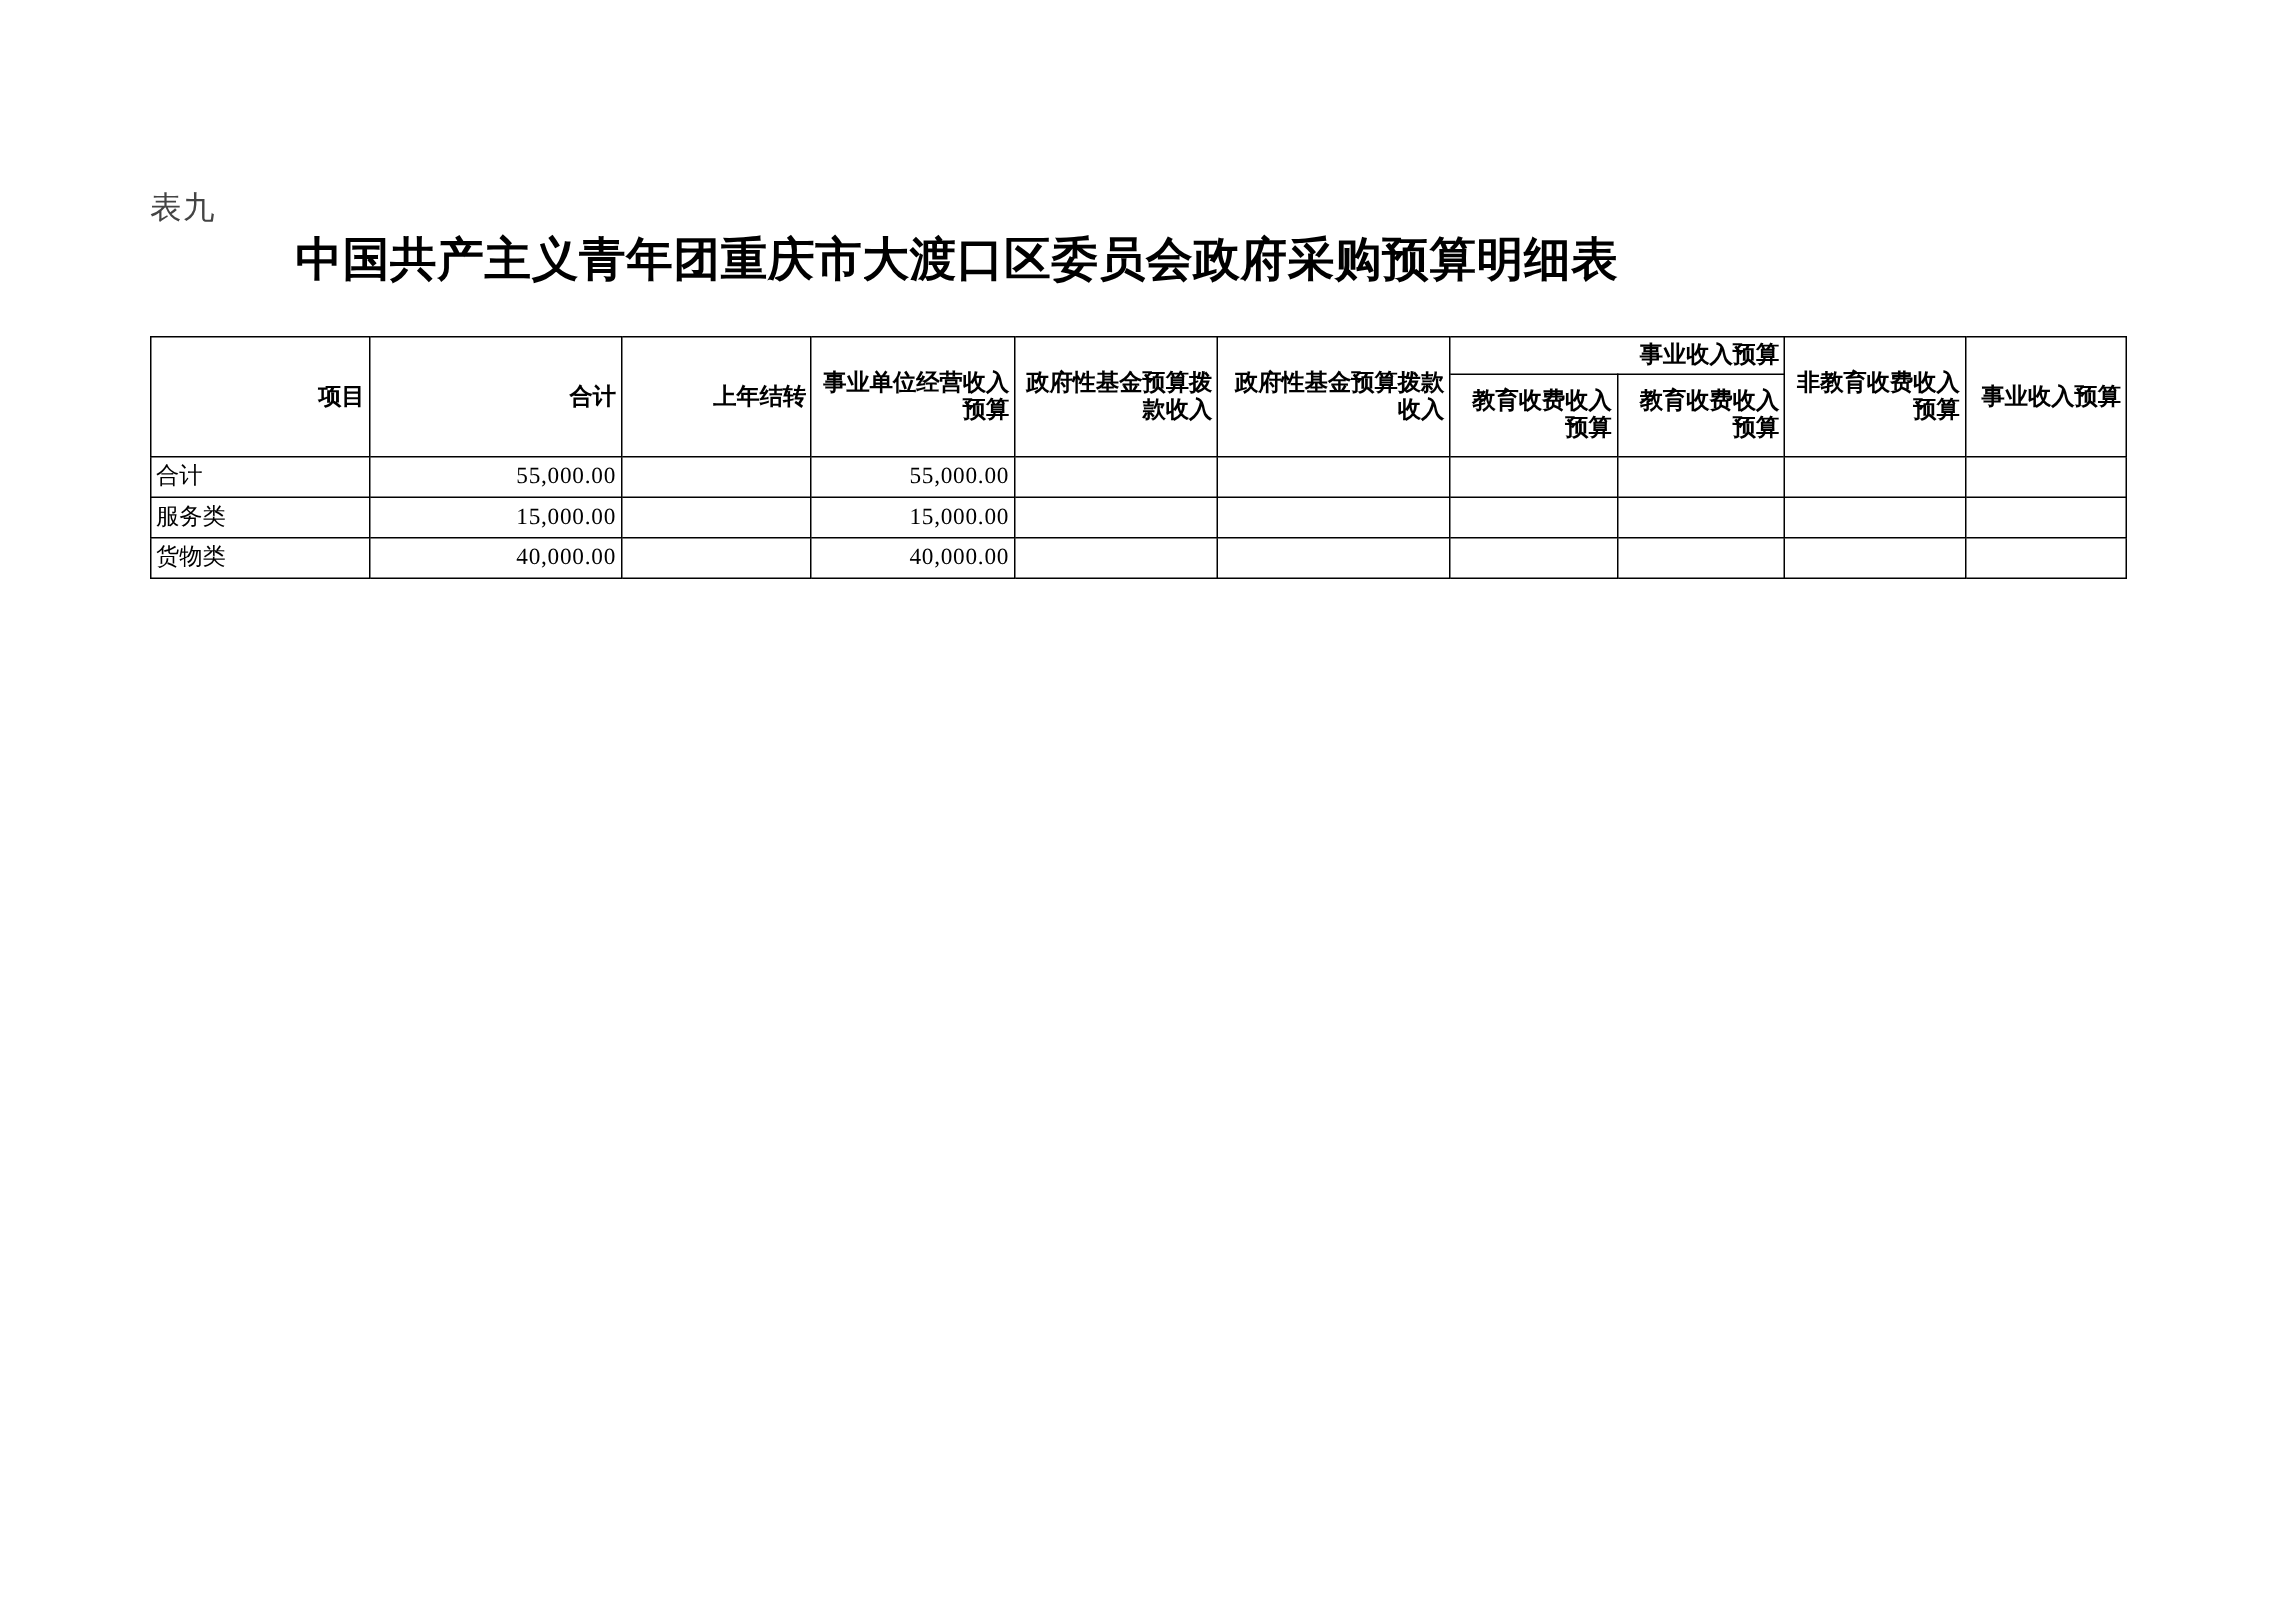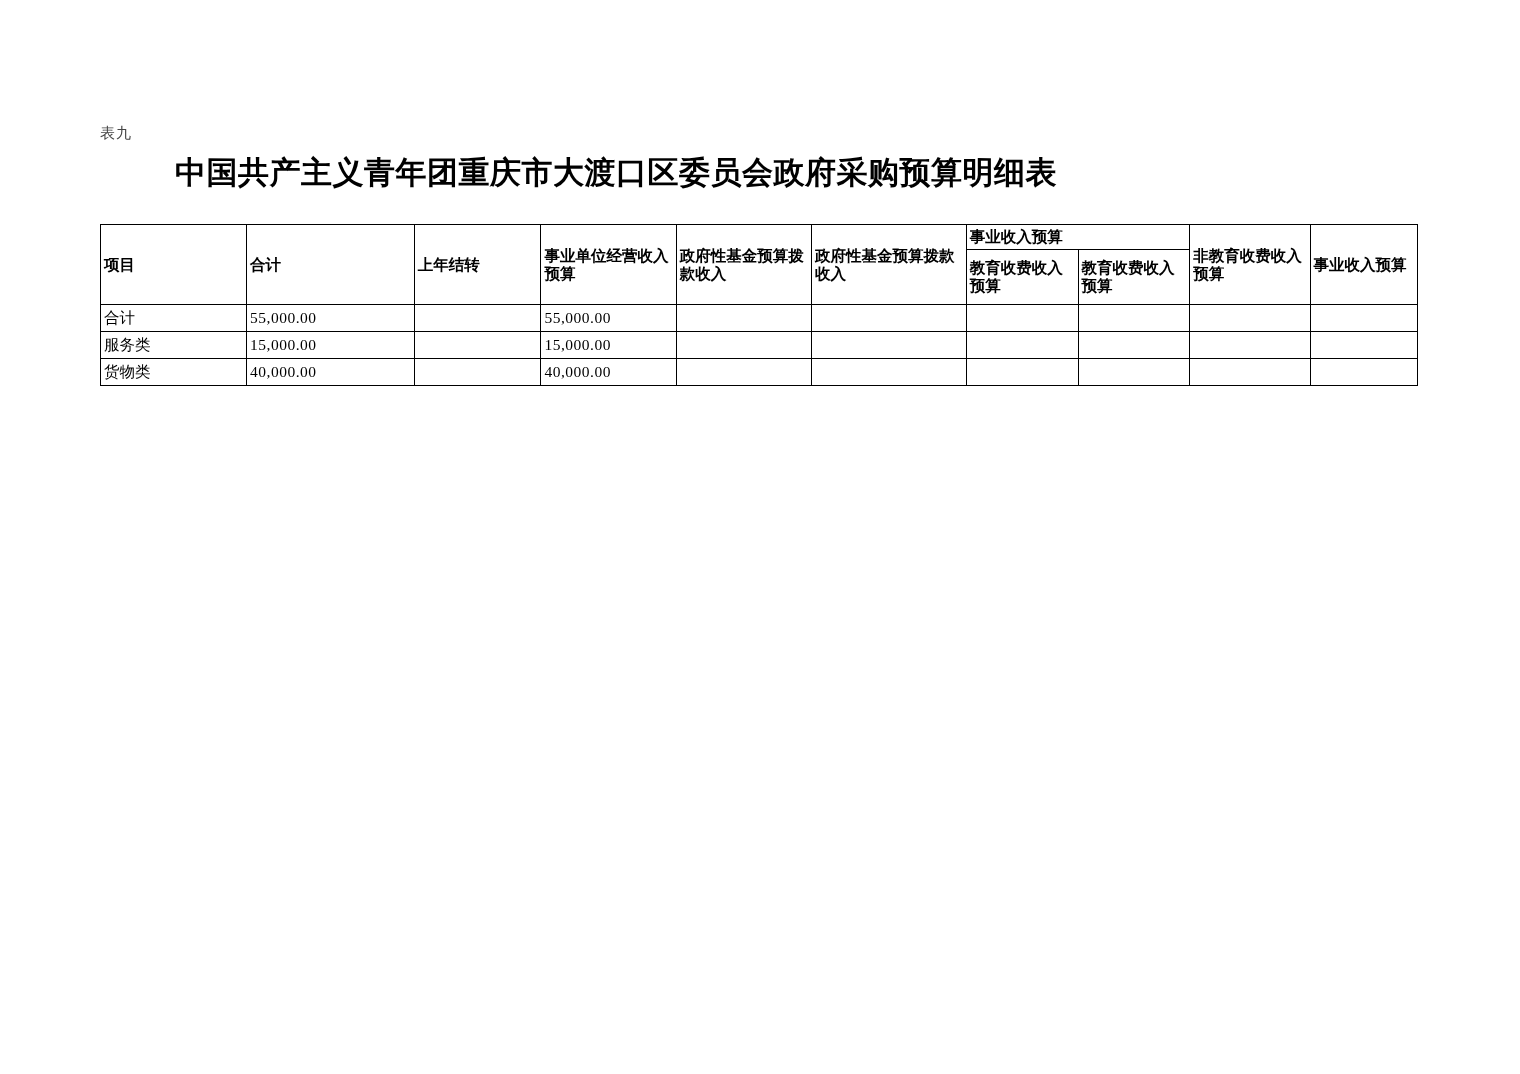--- a/index.html
+++ b/index.html
@@ -17,35 +17,36 @@
   }
   .page {
     position: relative;
     width: 1520px;
     height: 1074px;
   }
   .sheet-label {
     position: absolute;
     left: 100px;
     top: 124px;
-    font-size: 15px;
+    font-size: 21px;
     font-family: Liberation Mono, monospace;
     color: #444444;
     letter-spacing: 1px;
   }
   .doc-title {
     position: absolute;
     left: 0;
     top: 152px;
     width: 1232px;
     text-align: center;
     font-size: 31px;
     font-weight: bold;
     letter-spacing: 0.5px;
     font-family: "Liberation Serif", "DejaVu Serif", serif;
+    padding-left: 22px;
   }
   .table-wrap {
     position: absolute;
     left: 100px;
     top: 224px;
     width: 1318px;
   }
   table.budget {
     border-collapse: collapse;
     table-layout: fixed;
@@ -54,36 +55,36 @@
   }
   table.budget th,
   table.budget td {
     border: 1px solid #000000;
     padding: 2px 3px;
     vertical-align: middle;
     line-height: 1.15;
     font-weight: normal;
   }
   table.budget thead th {
-    text-align: left;
+    text-align: right;
     font-size: 15.5px;
     font-weight: bold;
     height: 20px;
   }
   .hdr-tall {
     height: 76px;
   }
   td.row-label {
     text-align: left;
     padding-left: 4px;
     height: 22px;
     font-size: 15.5px;
   }
   td.num {
-    text-align: left;
+    text-align: right;
     font-family: "Liberation Serif", "DejaVu Serif", serif;
     font-size: 15.5px;
     letter-spacing: 0.5px;
   }
   
   col.c-item    { width: 136px; }
   col.c-total   { width: 156px; }
   col.c-carry   { width: 118px; }
   col.c-general { width: 126px; }
   col.c-fund    { width: 126px; }

